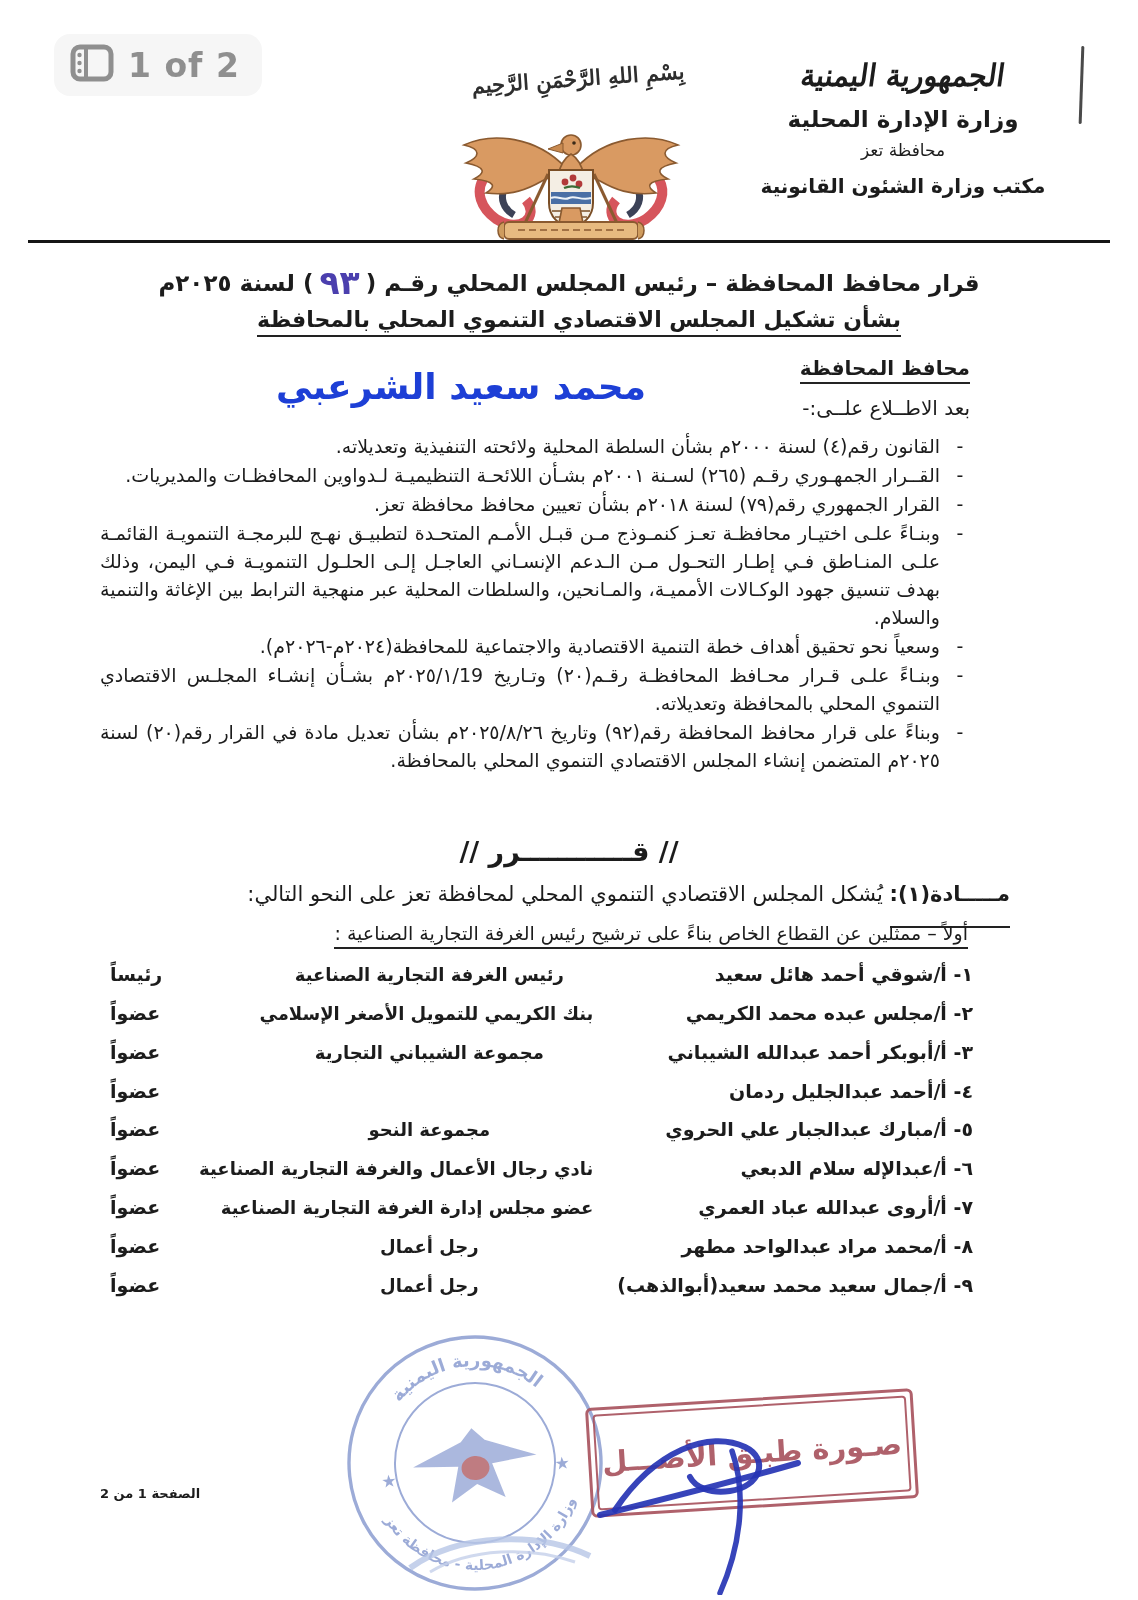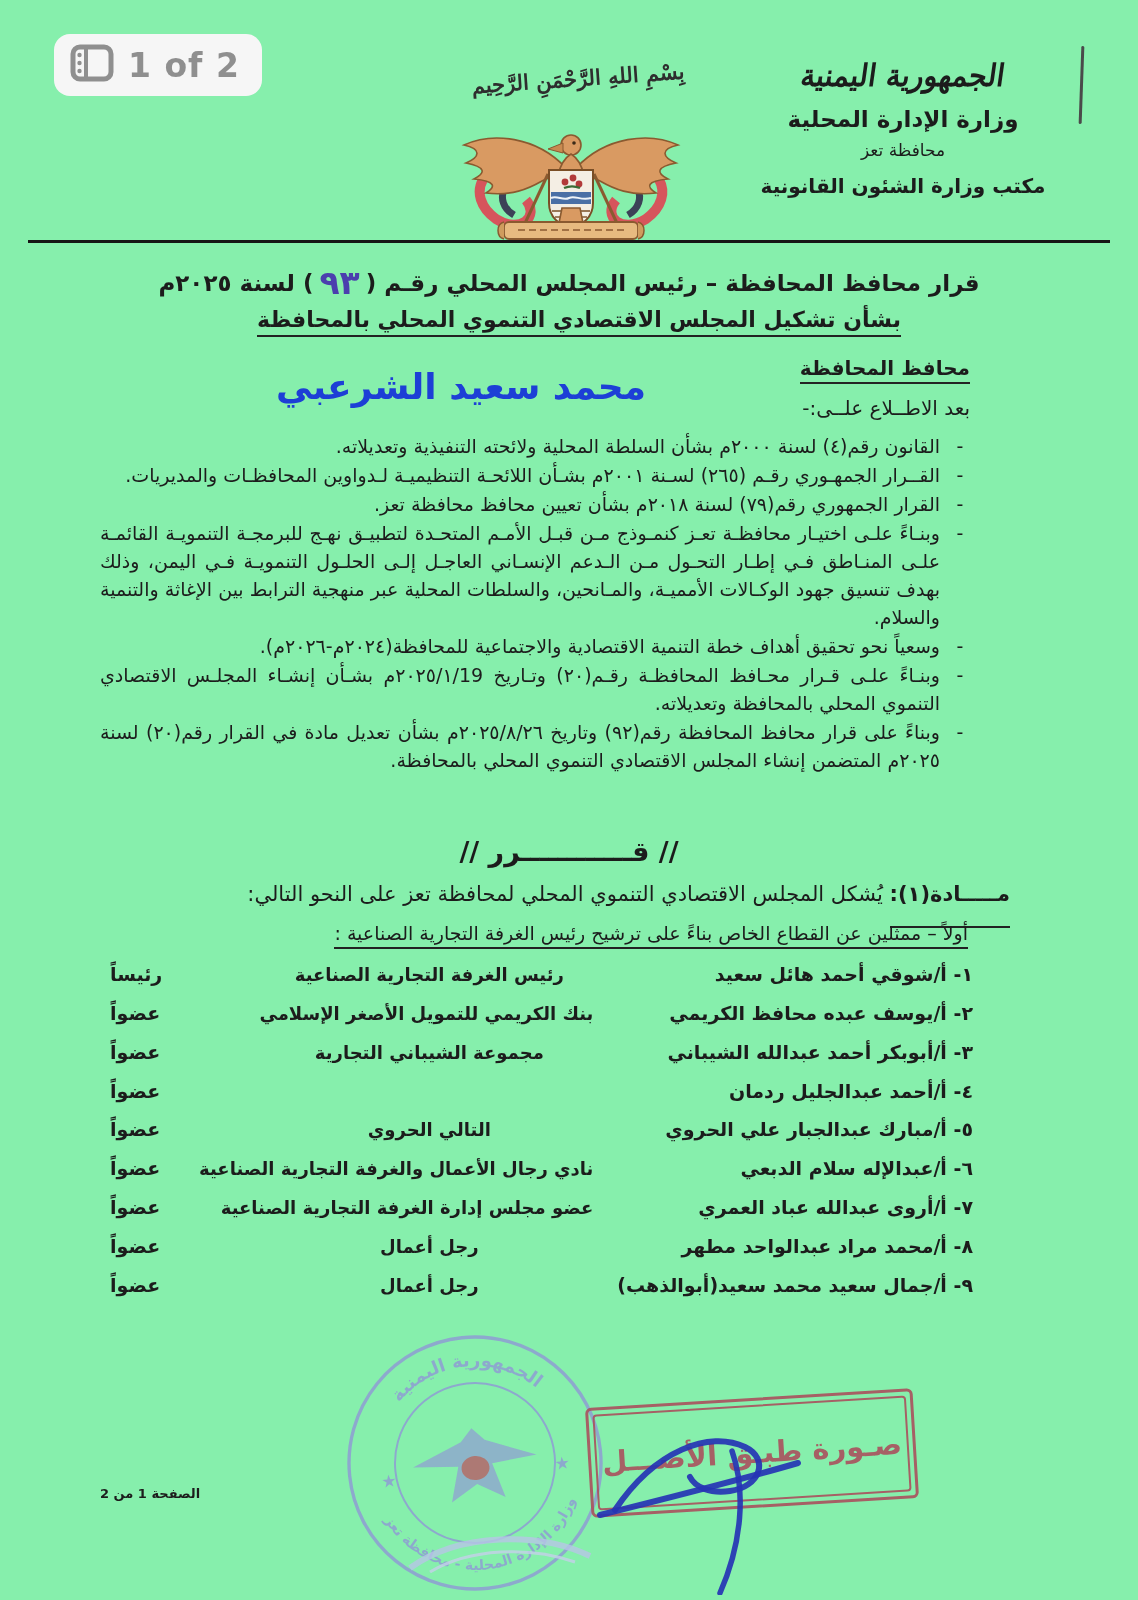--- a/index.html
+++ b/index.html
@@ -1,18 +1,18 @@
 <!DOCTYPE html>
 <html><head>
 <meta charset="utf-8">
 <style>
   html,body{margin:0;padding:0;background:#e9e9e9;}
   .page{
     position:relative;width:1138px;height:1600px;margin:0 auto;
-    background:#86efac;overflow:hidden;
+    background:#ffffff;overflow:hidden;
     font-family:"DejaVu Sans",sans-serif;color:#1c1c1c;
   }
   .abs{position:absolute;}
   .rtl{direction:rtl;unicode-bidi:isolate;}
   .ctr{text-align:center;}
   .b{font-weight:bold;}
   .u{border-bottom:2px solid #242424;padding-bottom:2px;}
 
   
   .badge{
@@ -195,36 +195,36 @@
   </div>
   <div class="abs section-h rtl">أولاً – ممثلين عن القطاع الخاص بناءً على ترشيح رئيس الغرفة التجارية الصناعية :</div>
 
   <div class="abs mtable">
     <div class="mrow">
       <span class="m-name"><span>١-</span> <span>أ/شوقي أحمد هائل سعيد</span></span>
       <span class="m-aff">رئيس الغرفة التجارية الصناعية</span>
       <span class="m-role">رئيساً</span>
     </div>
     <div class="mrow">
-      <span class="m-name"><span>٢-</span> <span>أ/يوسف عبده محافظ الكريمي</span></span>
+      <span class="m-name"><span>٢-</span> <span>أ/مجلس عبده محمد الكريمي</span></span>
       <span class="m-aff">بنك الكريمي للتمويل الأصغر الإسلامي</span>
       <span class="m-role">عضواً</span>
     </div>
     <div class="mrow">
       <span class="m-name"><span>٣-</span> <span>أ/أبوبكر أحمد عبدالله الشيباني</span></span>
       <span class="m-aff">مجموعة الشيباني التجارية</span>
       <span class="m-role">عضواً</span>
     </div>
     <div class="mrow">
       <span class="m-name"><span>٤-</span> <span>أ/أحمد عبدالجليل ردمان</span></span>
       <span class="m-role">عضواً</span>
     </div>
     <div class="mrow">
       <span class="m-name"><span>٥-</span> <span>أ/مبارك عبدالجبار علي الحروي</span></span>
-      <span class="m-aff">التالي الحروي</span>
+      <span class="m-aff">مجموعة النحو</span>
       <span class="m-role">عضواً</span>
     </div>
     <div class="mrow">
       <span class="m-name"><span>٦-</span> <span>أ/عبدالإله سلام الدبعي</span></span>
       <span class="m-aff">نادي رجال الأعمال والغرفة التجارية الصناعية</span>
       <span class="m-role">عضواً</span>
     </div>
     <div class="mrow">
       <span class="m-name"><span>٧-</span> <span>أ/أروى عبدالله عباد العمري</span></span>
       <span class="m-aff">عضو مجلس إدارة الغرفة التجارية الصناعية</span>

